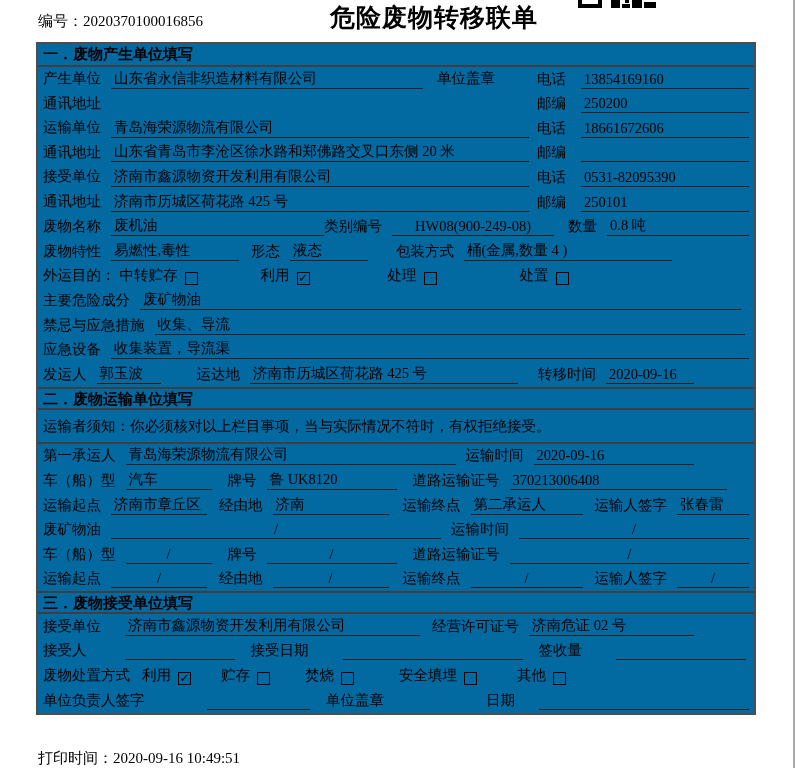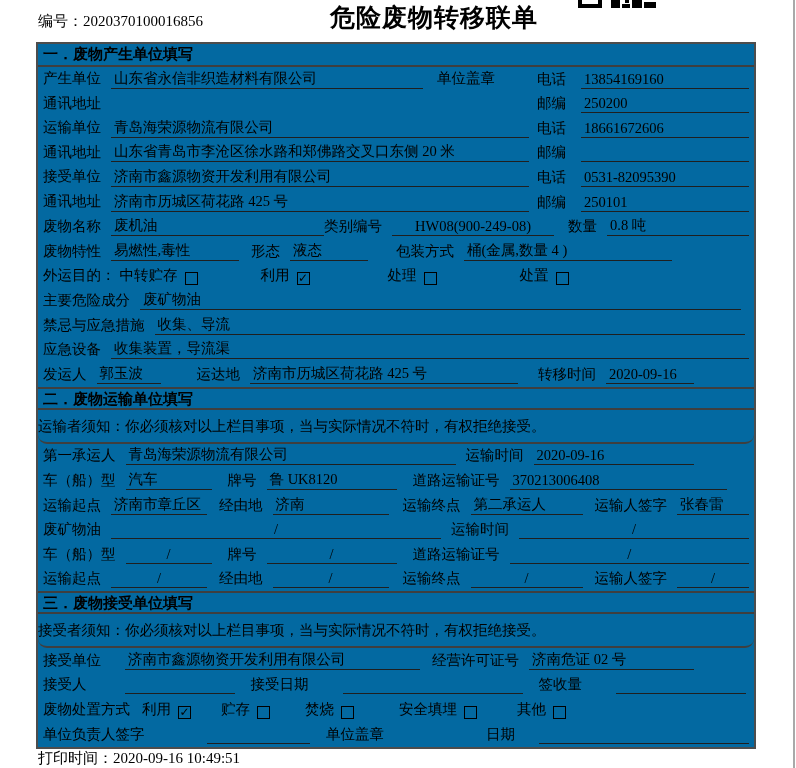--- a/index.html
+++ b/index.html
@@ -24,21 +24,21 @@
   .q2 { left:33px; top:0; width:9px; height:8px; }
   .q3 { left:44px; top:4px; width:8px; height:4px; }
   .q4 { left:47px; top:0; width:4px; height:3px; }
   .q5 { left:54px; top:0; width:10px; height:8px; }
   .q6 { left:66px; top:2px; width:12px; height:6px; }
 
   
   .table { position:absolute; left:36px; top:42px; width:720px; border:2px solid #4d4d4d; background:#0369a1; }
   .sec-header { height:23px; line-height:20px; font-weight:bold; font-size:15px; padding-left:5px; border-bottom:2px solid #3f3f3f; white-space:nowrap; }
   .bt { border-top:2px solid #3f3f3f; }
-  .notice { height:34px; line-height:32px; font-size:14.5px; border-bottom:2px solid #3f3f3f; white-space:nowrap;border-radius:9px; }
+  .notice { height:34px; line-height:32px; font-size:14.5px; padding-left:5px; border-bottom:2px solid #3f3f3f; white-space:nowrap; }
 
   .row { display:flex; align-items:flex-end; height:24.6px; padding:0 5px 3px 5px; font-size:14.5px; white-space:nowrap; }
   .lbl { flex:none; margin-right:10px; }
   .val { border-bottom:1px solid #1f1f1f; padding:0 3px; min-width:22px; min-height:18px; }
   .f1 { flex:1; }
   .ctr { text-align:center; }
   .lt { flex:1; display:flex; align-items:center; min-width:0; }
   .rt { flex:none; width:212px; display:flex; align-items:flex-end; }
   .rt .lbl { width:36px; margin-right:8px;margin-top:16px; }
   .rt .val { flex:1; }
@@ -249,21 +249,20 @@
     <span class="val ctr" style="width:96px">/</span>
     <span class="lbl" style="margin-left:12px">经由地</span>
     <span class="val ctr" style="width:116px">/</span>
     <span class="lbl" style="margin-left:14px">运输终点</span>
     <span class="val ctr" style="width:112px">/</span>
     <span class="lbl" style="margin-left:12px">运输人签字</span>
     <span class="val f1 ctr">/</span>
   </div>
 
   <div class="sec-header bt">三．废物接受单位填写</div>
-  <div class="notice">接受者须知：你必须核对以上栏目事项，当与实际情况不符时，有权拒绝接受。</div>
 
   <div class="row">
     <span class="lbl" style="margin-right:24px">接受单位</span>
     <span class="val" style="width:295px">济南市鑫源物资开发利用有限公司</span>
     <span class="lbl" style="margin-left:12px">经营许可证号</span>
     <span class="val f1" style="margin-right:55px">济南危证 02 号</span>
   </div>
 
   <div class="row">
     <span class="lbl">接受人</span>

